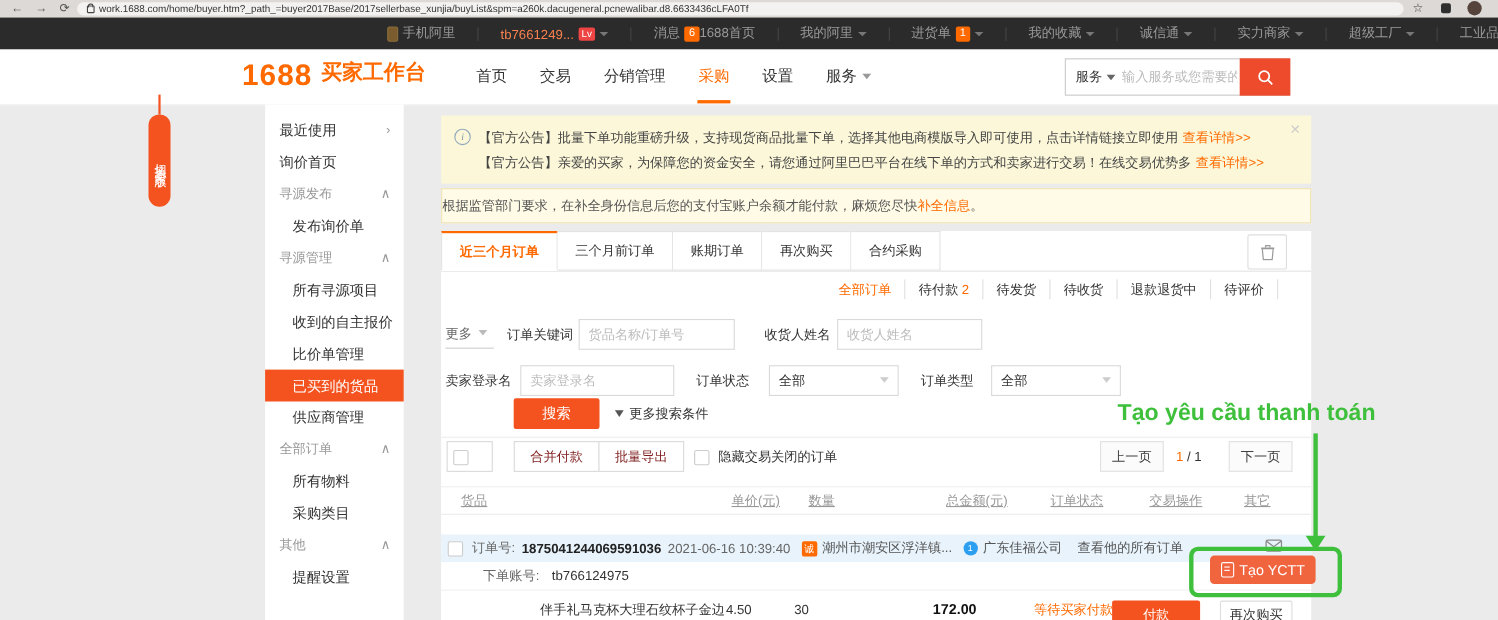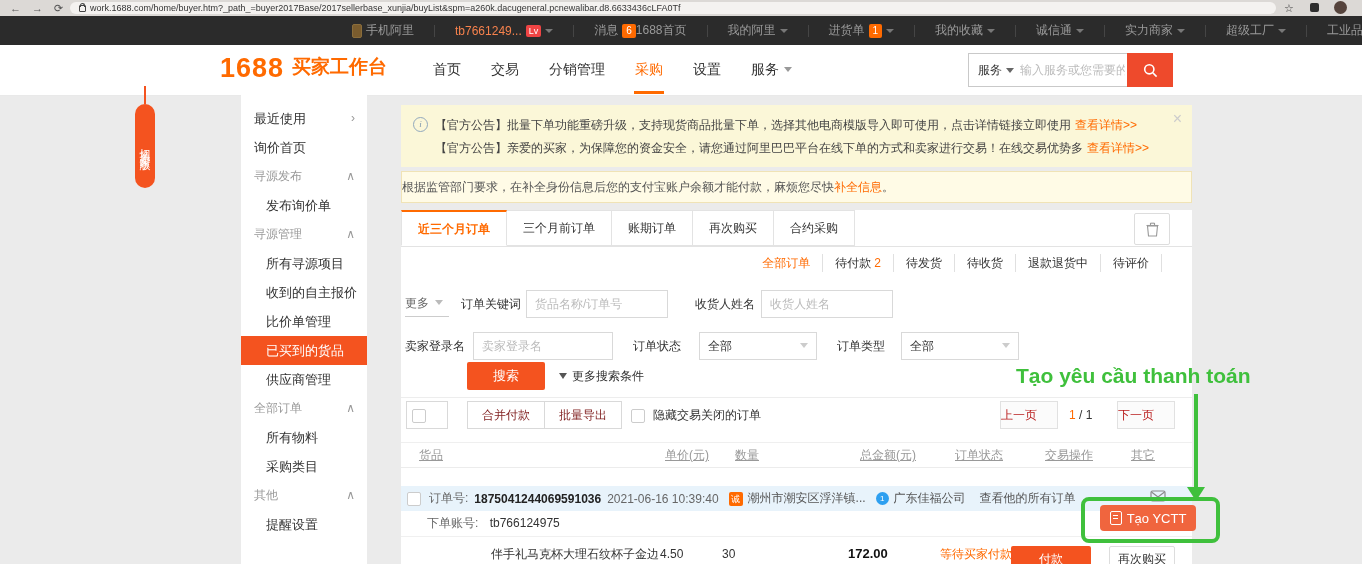--- a/index.html
+++ b/index.html
@@ -97,38 +97,38 @@
   #batch-divider{position:absolute;left:0;right:0;top:187px;border-top:1px solid #ededed;}
   #batchrow{position:absolute;left:0;top:190px;width:100%;height:30px;}
   #sel-box{position:absolute;left:5px;top:1px;width:42px;height:28px;border:1px solid #d9d9d9;box-sizing:border-box;background:#fff;cursor:pointer;}
   .cbox{width:12px;height:12px;border:1px solid #ccc;border-radius:2px;background:#fff;display:inline-block;cursor:pointer;}
   #sel-box .cbox{position:absolute;left:5px;top:7px;}
   #btn-group{position:absolute;left:66px;top:1px;display:flex;}
   .wbtn{height:28px;line-height:26px;box-sizing:border-box;border:1px solid #d9d9d9;background:#fff;padding:0 14px;font-size:12px;color:#7f1d1d;cursor:pointer;white-space:nowrap;}
   #btn-group .wbtn+.wbtn{margin-left:-1px;}
   #hide-chk{position:absolute;left:230px;top:9px;}
   #hide-label{position:absolute;left:252px;line-height:30px;font-size:12px;color:#333;cursor:pointer;white-space:nowrap;}
-  .pagebtn{position:absolute;top:1px;width:58px;height:28px;line-height:26px;box-sizing:border-box;border:1px solid #e1e1e1;background:#fbfbfb;color:#b91c1c;font-size:12px;text-align:left;cursor:pointer;}
+  .pagebtn{position:absolute;top:1px;width:58px;height:28px;line-height:26px;box-sizing:border-box;border:1px solid #e1e1e1;background:#fbfbfb;color:#404040;font-size:12px;text-align:center;cursor:pointer;}
   #page-prev{left:599px;} #page-next{left:716px;}
   #page-info{position:absolute;left:668px;line-height:30px;font-size:12px;color:#333;}
   #page-info .cur{color:#ff6a00;}
 
   #theader{position:absolute;left:0;top:232px;width:100%;height:26px;border-top:1px solid #efefef;border-bottom:1px solid #ececec;box-sizing:border-box;}
   .th{position:absolute;line-height:24px;font-size:12px;color:#999;white-space:nowrap;text-decoration:underline;}
 
   #orderblock{position:absolute;left:0;top:276px;width:100%;}
   #bluerow{position:relative;height:25px;background:#e8f3fb;display:flex;align-items:center;white-space:nowrap;}
   #bluerow .cbox{margin:0 8px 0 6px;flex:none;}
   .dim{color:#666;} .mid{color:#555;}
   #order-no{font-weight:bold;color:#222;margin:0 6px;}
   .cert-badge{width:14px;height:14px;background:#ff6a00;border-radius:2px;color:#fff;font-size:9px;line-height:14px;text-align:center;margin:0 5px 0 10px;flex:none;}
   .ww-dot{width:13px;height:13px;border-radius:50%;background:#2d9ff0;color:#fff;font-size:8px;line-height:13px;text-align:center;margin:0 5px 0 10px;flex:none;cursor:pointer;}
   #view-all{margin-left:14px;cursor:pointer;}
   #msg-icon{position:absolute;left:749px;top:4px;cursor:pointer;}
-  #acctrow{height:25px;line-height:25px;padding-left:26px;white-space:nowrap;}
+  #acctrow{height:25px;line-height:25px;padding-left:26px;white-space:nowrap;margin-left:12px;}
   #acctrow .val{color:#333;margin-left:8px;}
   #prodrow{position:relative;border-top:1px solid #f0f0f0;height:40px;}
   .pcell{position:absolute;top:9px;line-height:16px;font-size:12px;color:#333;white-space:nowrap;}
   #p-total{font-weight:bold;font-size:13px;color:#111;}
   #p-status{color:#ff6a00;}
   #pay-btn{position:absolute;left:610px;top:9px;width:80px;height:26px;background:#f4531f;color:#fff;border:none;font-size:12px;border-radius:2px;cursor:pointer;}
   #rebuy-btn{position:absolute;left:708px;top:9px;width:66px;height:26px;background:#fff;border:1px solid #ddd;color:#333;font-size:12px;border-radius:2px;box-sizing:border-box;cursor:pointer;}
 
   
   #ann-text{position:absolute;left:1016px;top:364px;font-size:21px;font-weight:bold;color:#3fc03c;z-index:60;white-space:nowrap;}

